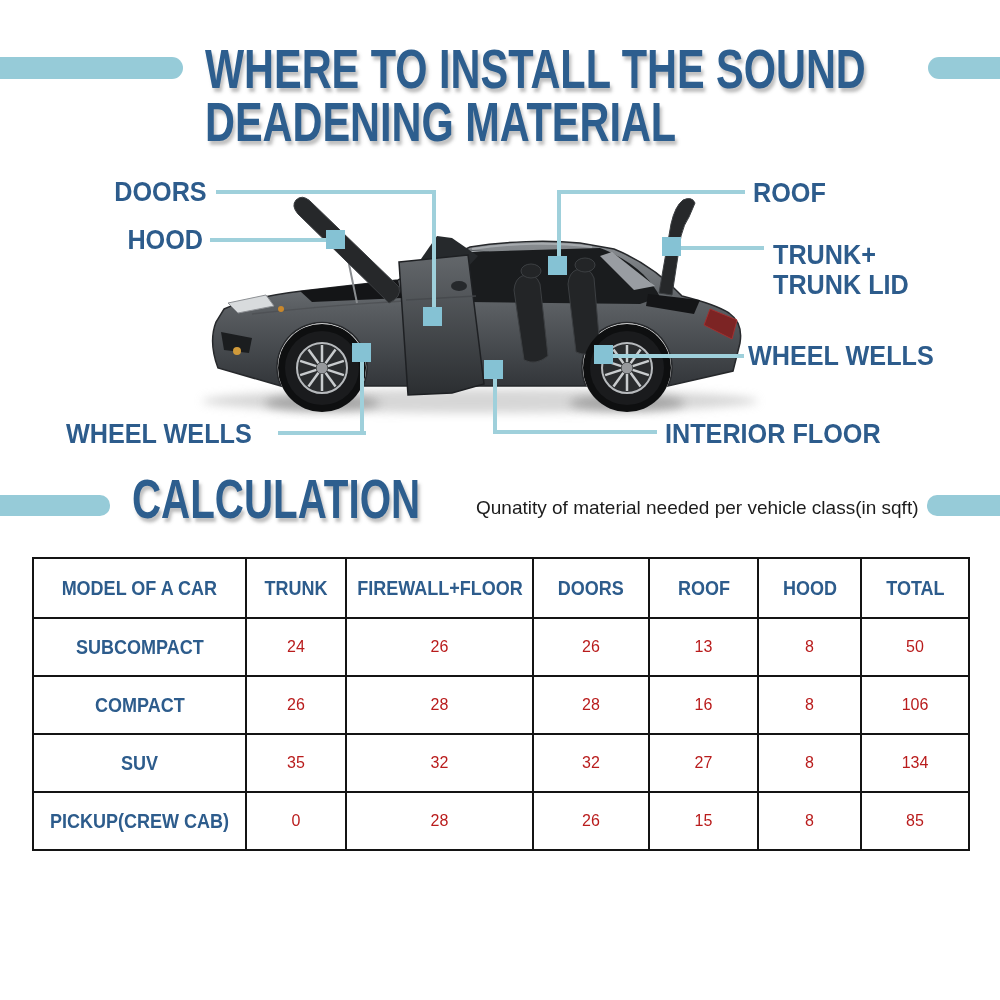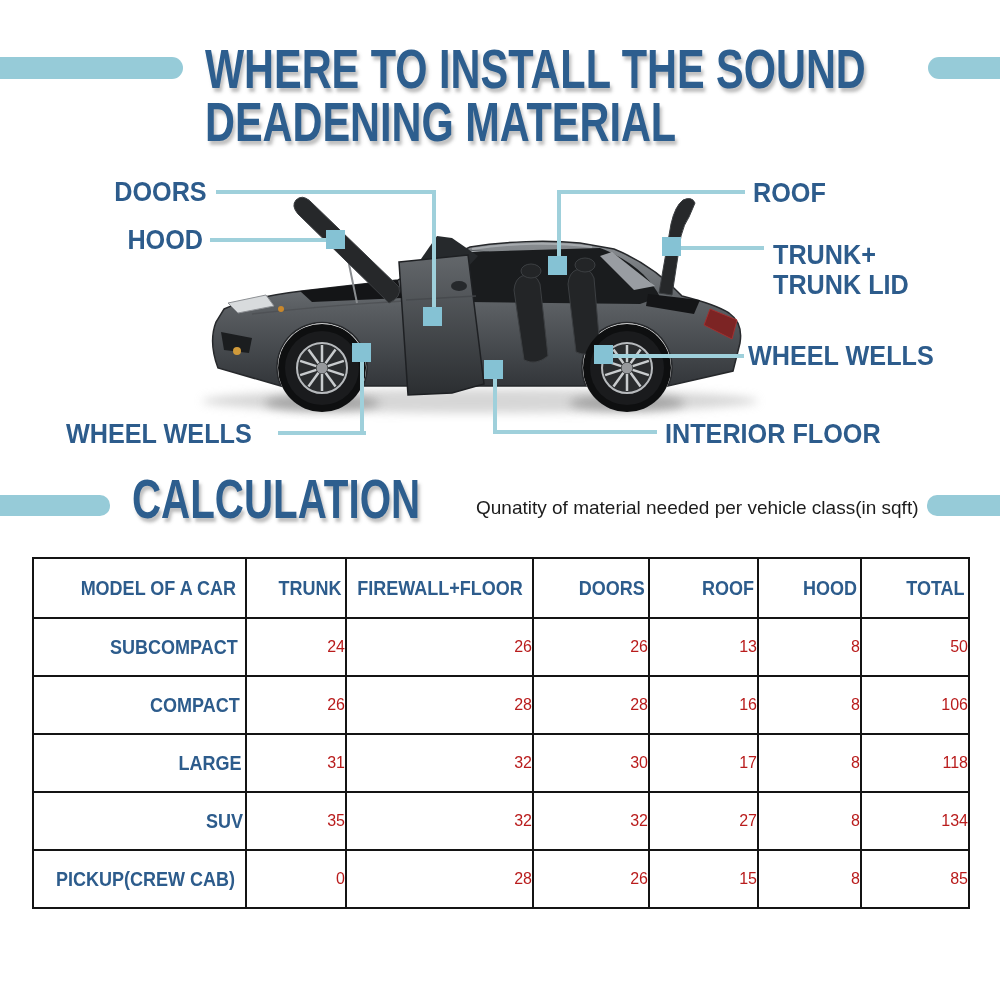--- a/index.html
+++ b/index.html
@@ -40,21 +40,21 @@
   .calc-heading{position:absolute;left:132px;top:470px;margin:0;color:#2d5e8e;
         font-weight:bold;font-size:56px;line-height:58px;white-space:nowrap;
         transform:scaleX(0.72);transform-origin:left top;
         text-shadow:3px 4px 4px rgba(110,110,110,0.45);}
   .calc-sub{position:absolute;left:476px;top:497px;color:#1c1c1c;font-size:19px;
         line-height:21px;white-space:nowrap;}
 
   
   .tbl{position:absolute;left:32px;top:557px;border-collapse:collapse;table-layout:fixed;
        background:#fff;}
-  .tbl td{border:2px solid #141414;text-align:right;vertical-align:middle;padding:0;}
+  .tbl td{border:2px solid #141414;text-align:center;vertical-align:middle;padding:0;}
   .tbl tr.hdr{height:60px;}
   .tbl tr.row{height:58px;padding-left:27px;}
   .hd,.model{color:#2d5c8c;font-weight:bold;font-size:20px;}
   .num{color:#b91c1c;font-size:16px;}
   .cnd{display:inline-block;transform:scaleX(0.9);white-space:nowrap;}
 
   svg{display:block;}
 </style>
 </head>
 <body>
@@ -238,29 +238,20 @@
       <tr class="row">
         <td class="model"><span class="cnd">COMPACT</span></td>
         <td class="num">26</td>
         <td class="num">28</td>
         <td class="num">28</td>
         <td class="num">16</td>
         <td class="num">8</td>
         <td class="num">106</td>
       </tr>
       <tr class="row">
-        <td class="model"><span class="cnd">LARGE</span></td>
-        <td class="num">31</td>
-        <td class="num">32</td>
-        <td class="num">30</td>
-        <td class="num">17</td>
-        <td class="num">8</td>
-        <td class="num">118</td>
-      </tr>
-      <tr class="row">
         <td class="model"><span class="cnd">SUV</span></td>
         <td class="num">35</td>
         <td class="num">32</td>
         <td class="num">32</td>
         <td class="num">27</td>
         <td class="num">8</td>
         <td class="num">134</td>
       </tr>
       <tr class="row">
         <td class="model"><span class="cnd">PICKUP(CREW CAB)</span></td>

